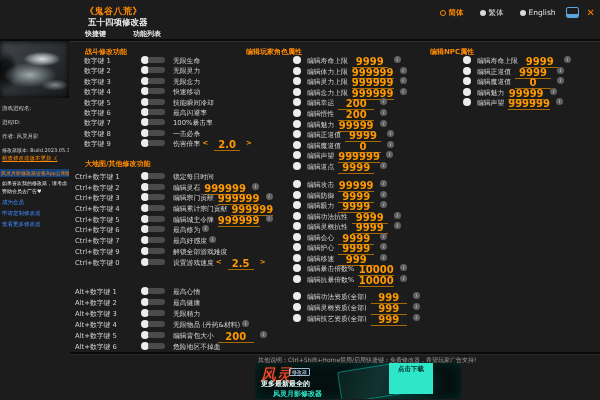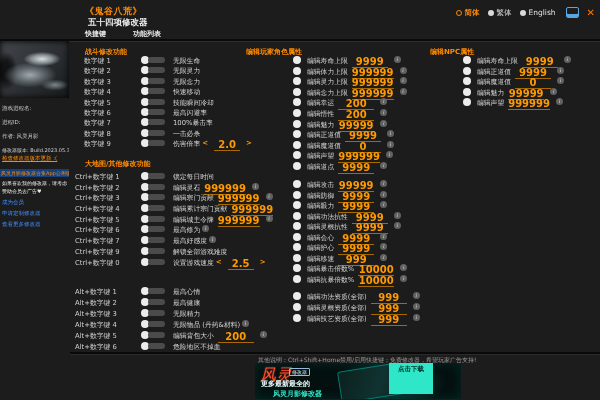--- a/index.html
+++ b/index.html
@@ -90,21 +90,21 @@
 </style>
 </head>
 <body>
 
 <div id="app">
 
   <div class="hdr-title1">《鬼谷八荒》</div>
   <div class="hdr-title2">五十四项修改器</div>
 
   <div id="lang-bar">
-    <span id="lang-list" style="display:inline-flex;gap:8px">
+    <span id="lang-list" style="display:inline-flex;gap:16px">
         <span class="lang sel">
           <span class="radio"></span>
           <span class="lang-label">简体</span>
         </span>
         <span class="lang">
           <span class="radio"></span>
           <span class="lang-label">繁体</span>
         </span>
         <span class="lang">
           <span class="radio"></span>

